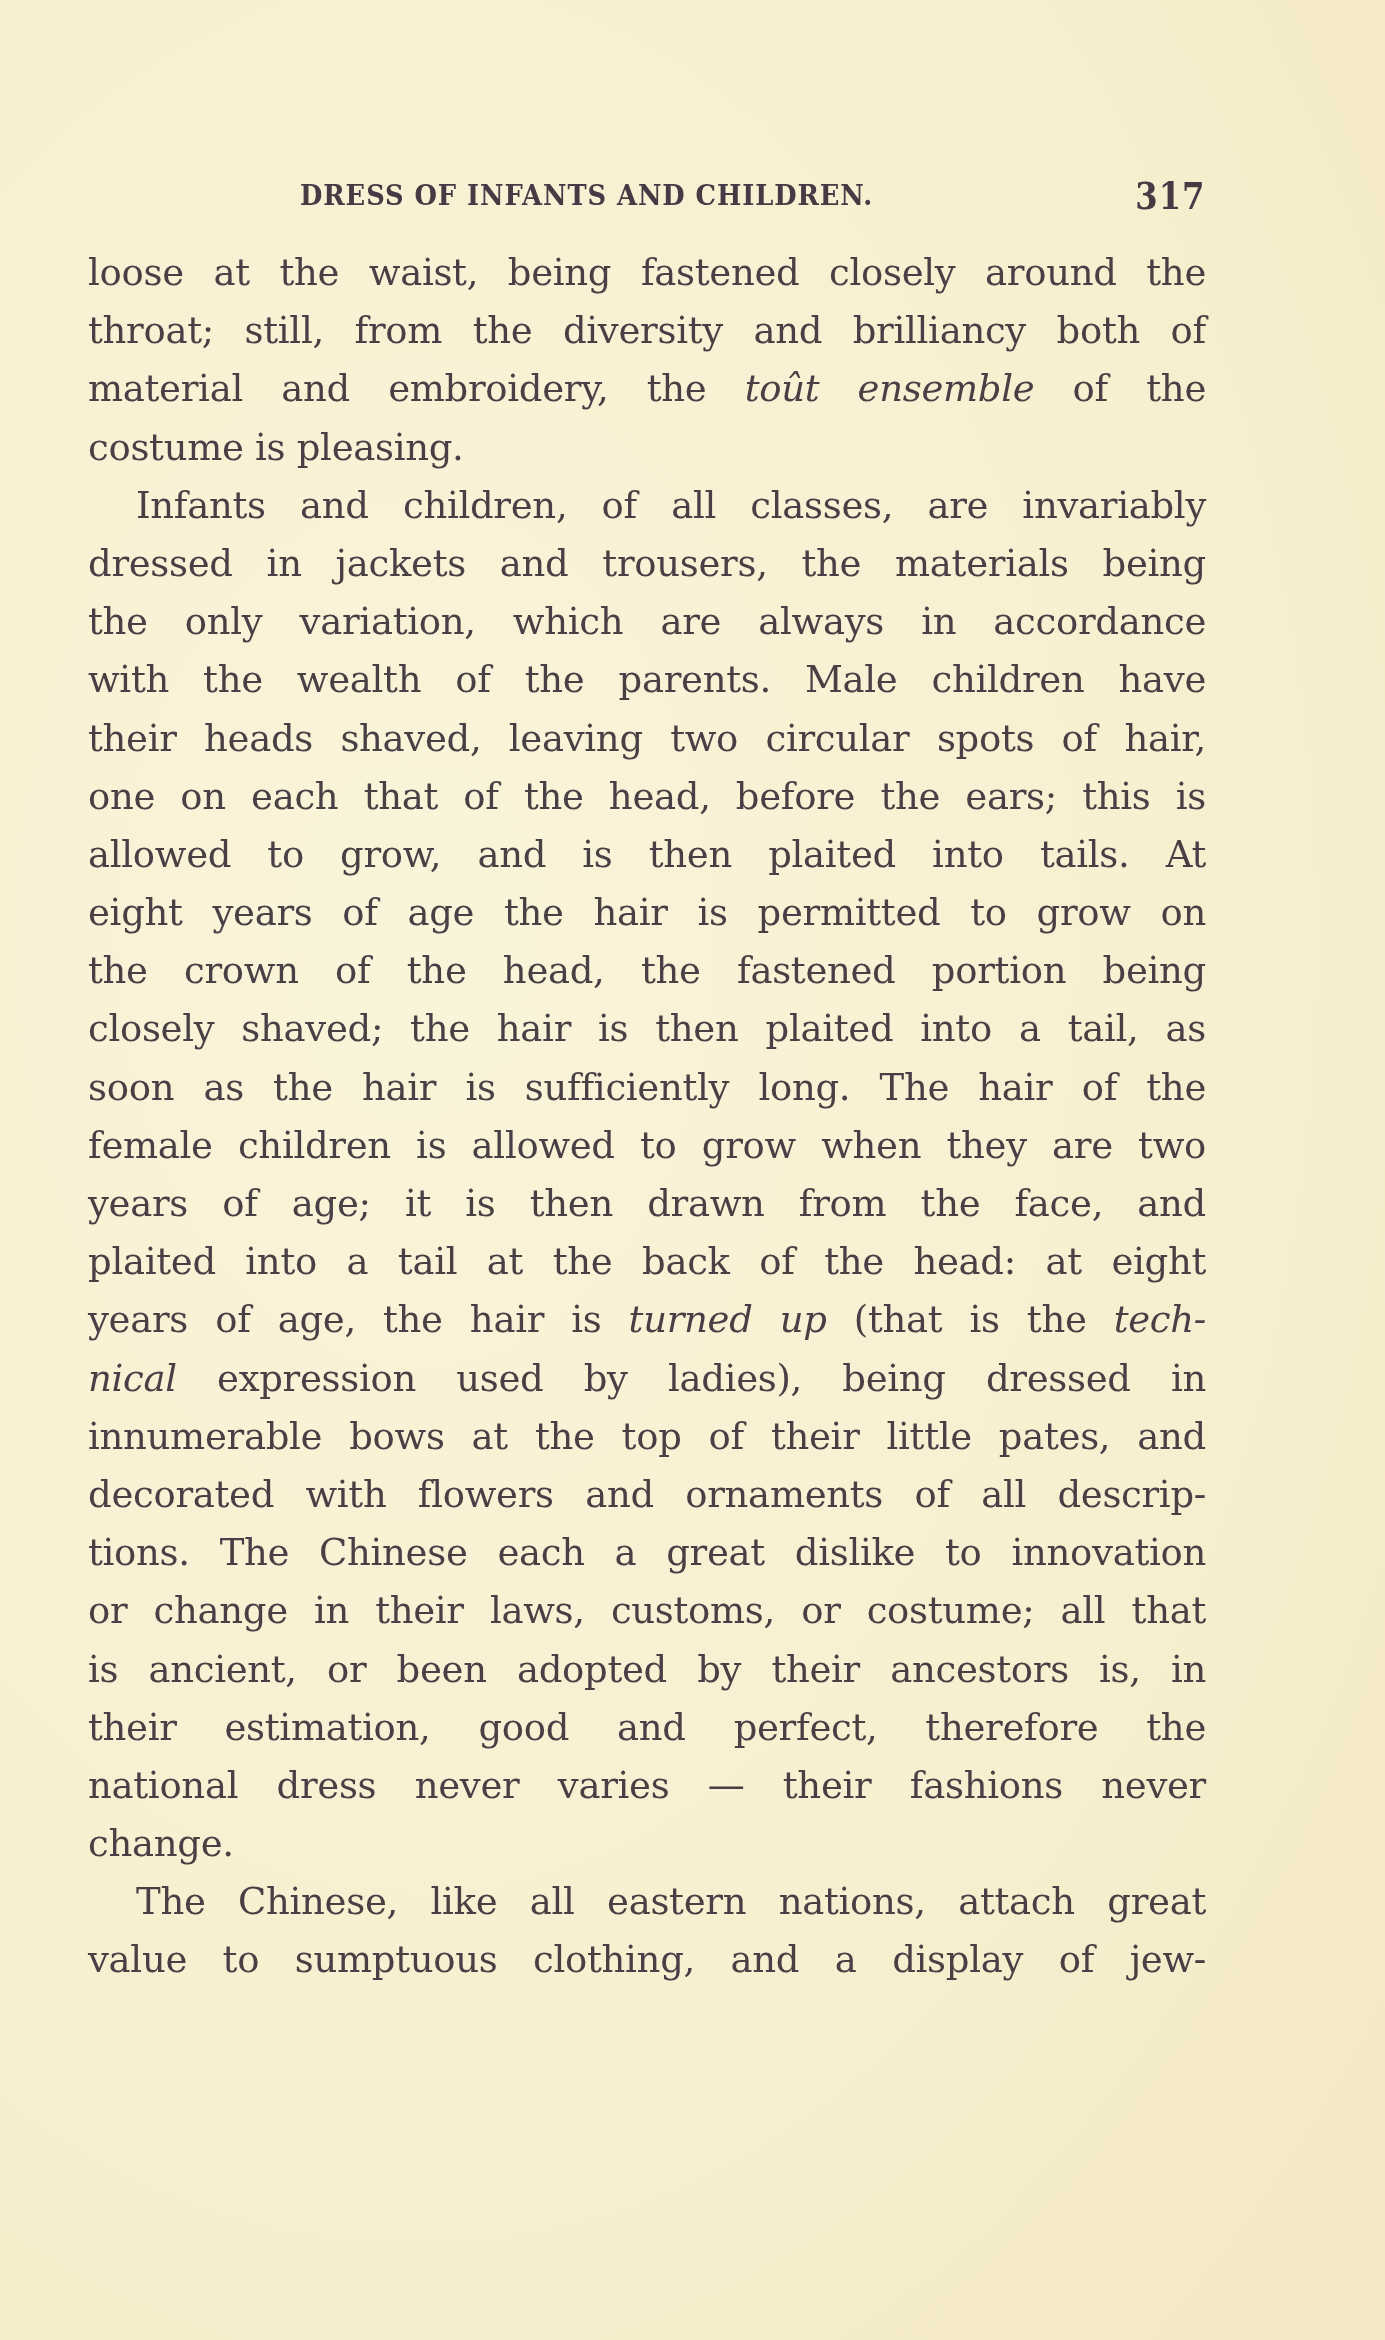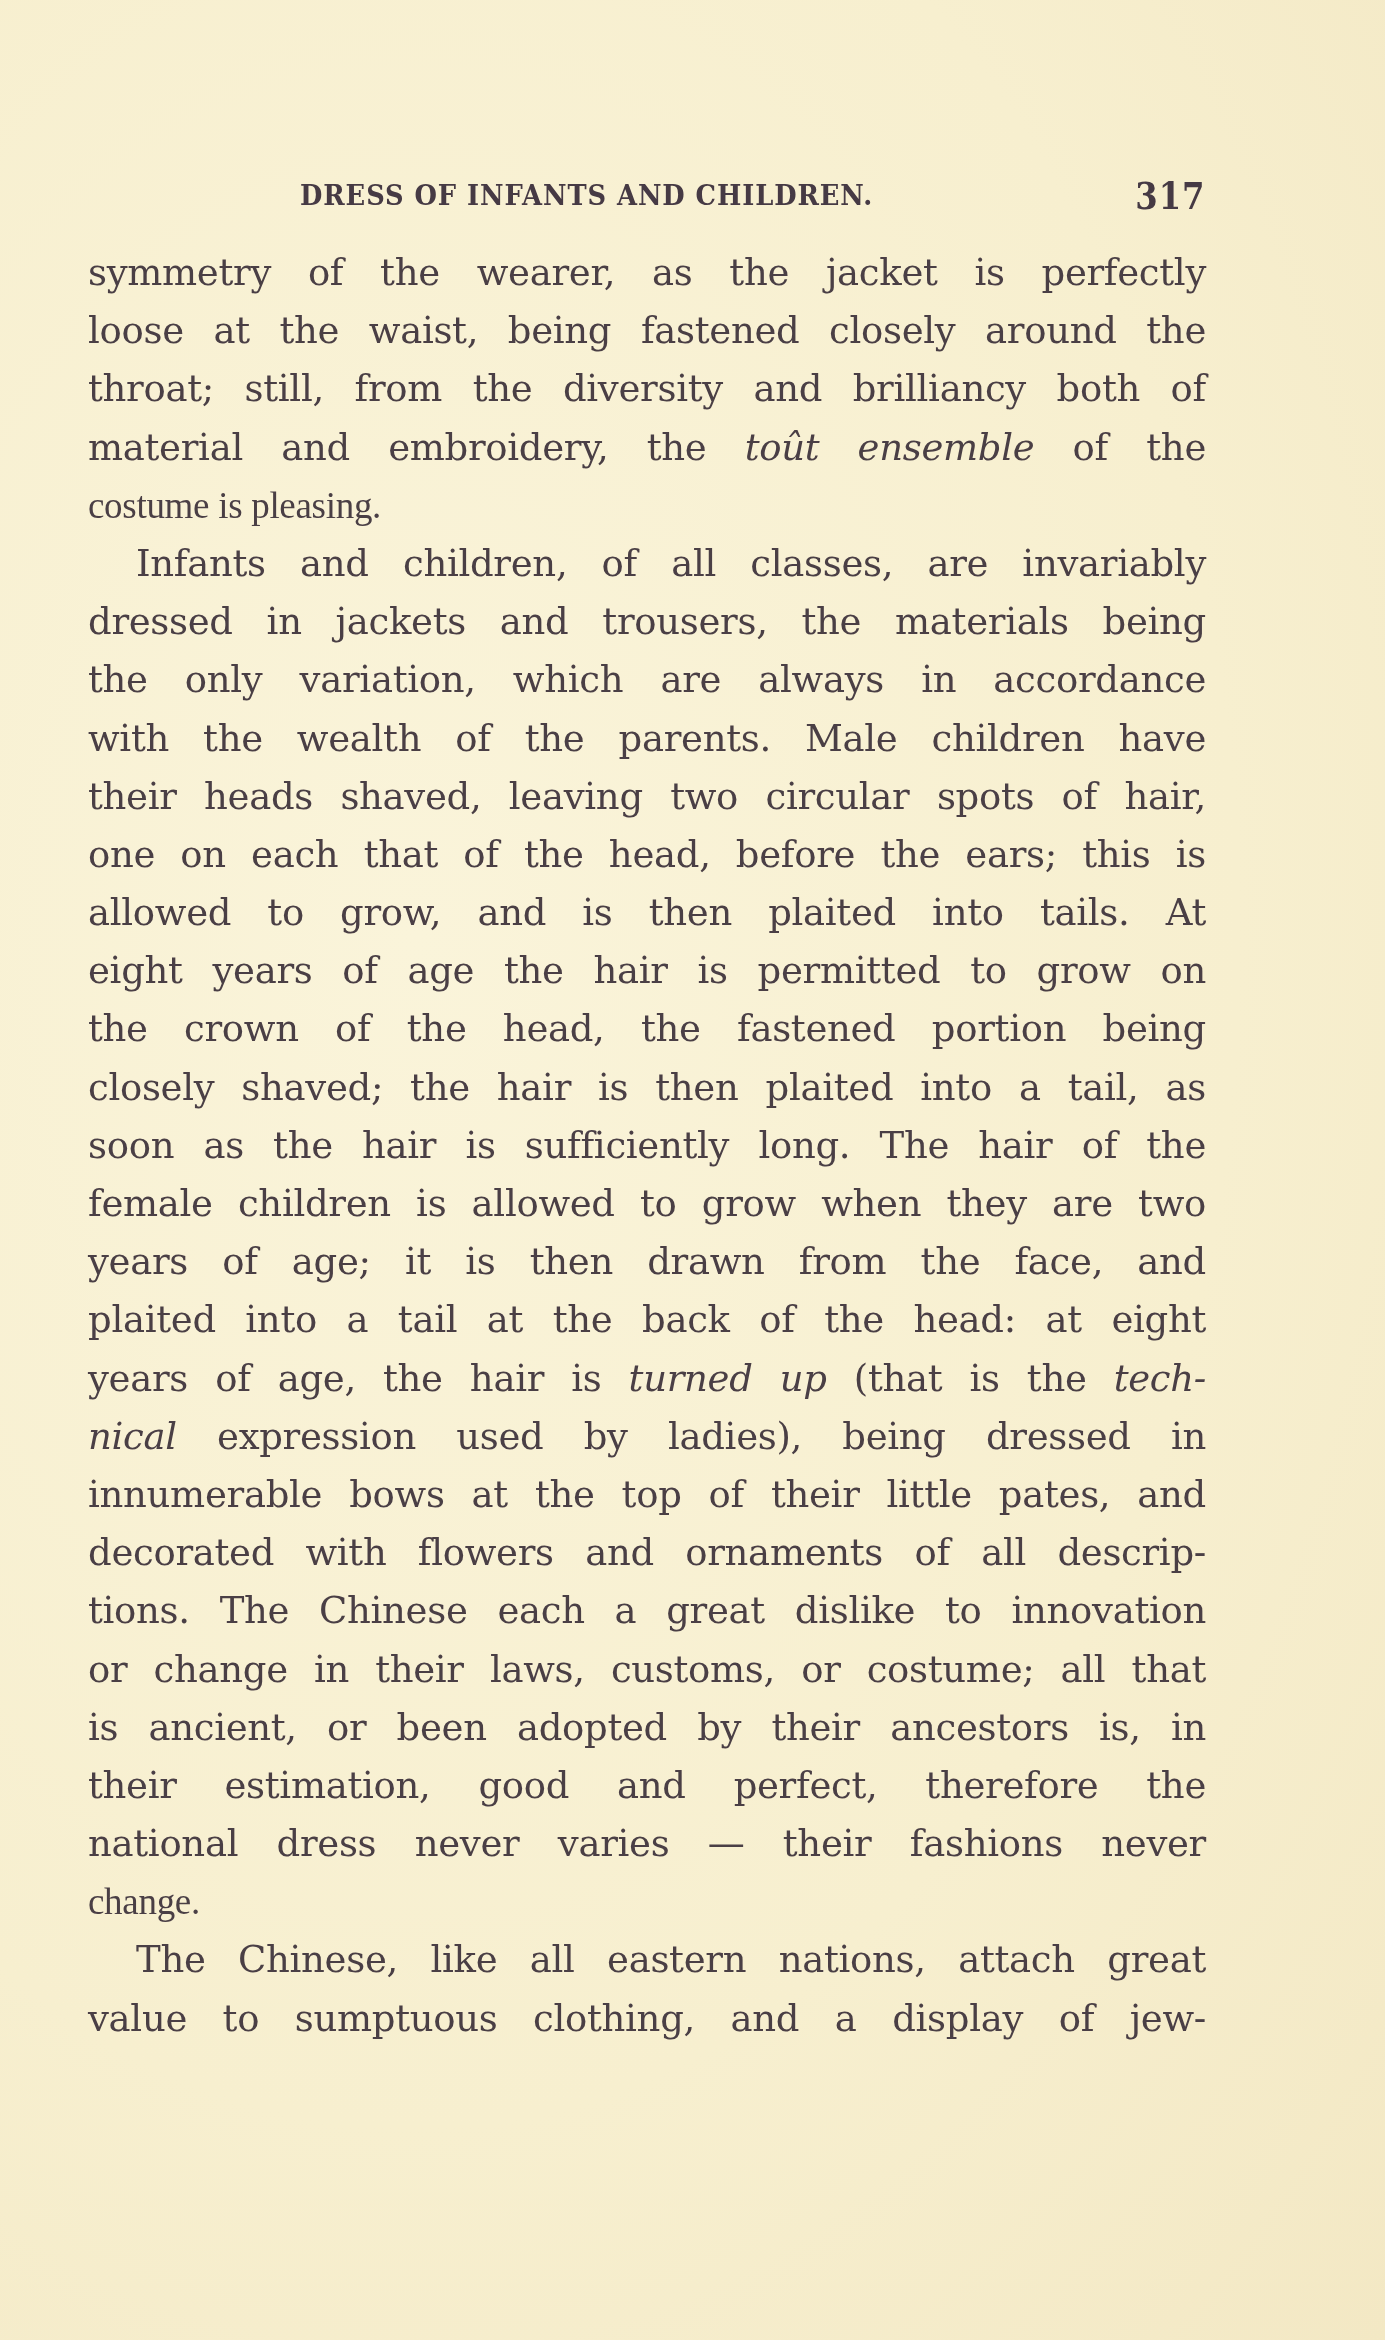--- a/index.html
+++ b/index.html
@@ -60,40 +60,38 @@
       line-height: 58.2px;
       font-size: 37px;
       white-space: nowrap;
       text-align: justify;
       text-align-last: justify;
       overflow: visible;
       letter-spacing: -0.3px;
     }
     .line.last {
       text-align-last: left;
-      font-family: Liberation Serif, serif;
     }
     .line.indent {
       padding-left: 48px;
     }
     .line i {
       font-style: italic;
       margin-top: 12px;
     }
   </style>
 </head>
 <body>
 
 <div class="page">
   <div class="running-head">
     <span class="title">DRESS OF INFANTS AND CHILDREN.</span>
     <span class="folio">317</span>
   </div>
   <div class="body-text" id="body-text">
-      <div class="line"><span>symmetry of the wearer, as the jacket is perfectly</span></div>
       <div class="line"><span>loose at the waist, being fastened closely around the</span></div>
       <div class="line"><span>throat; still, from the diversity and brilliancy both of</span></div>
       <div class="line"><span>material and embroidery, the </span><i>toût ensemble</i><span> of the</span></div>
       <div class="line last"><span>costume is pleasing.</span></div>
       <div class="line indent"><span>Infants and children, of all classes, are invariably</span></div>
       <div class="line"><span>dressed in jackets and trousers, the materials being</span></div>
       <div class="line"><span>the only variation, which are always in accordance</span></div>
       <div class="line"><span>with the wealth of the parents.  Male children have</span></div>
       <div class="line"><span>their heads shaved, leaving two circular spots of hair,</span></div>
       <div class="line"><span>one on each that of the head, before the ears; this is</span></div>

